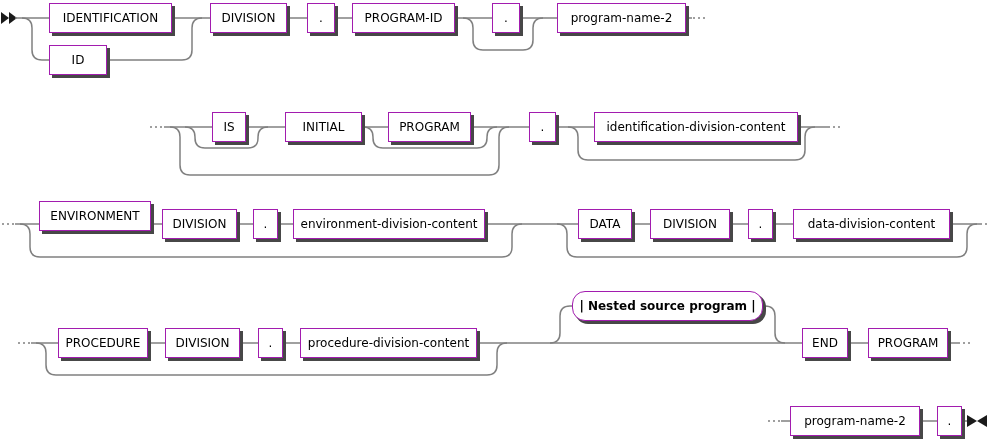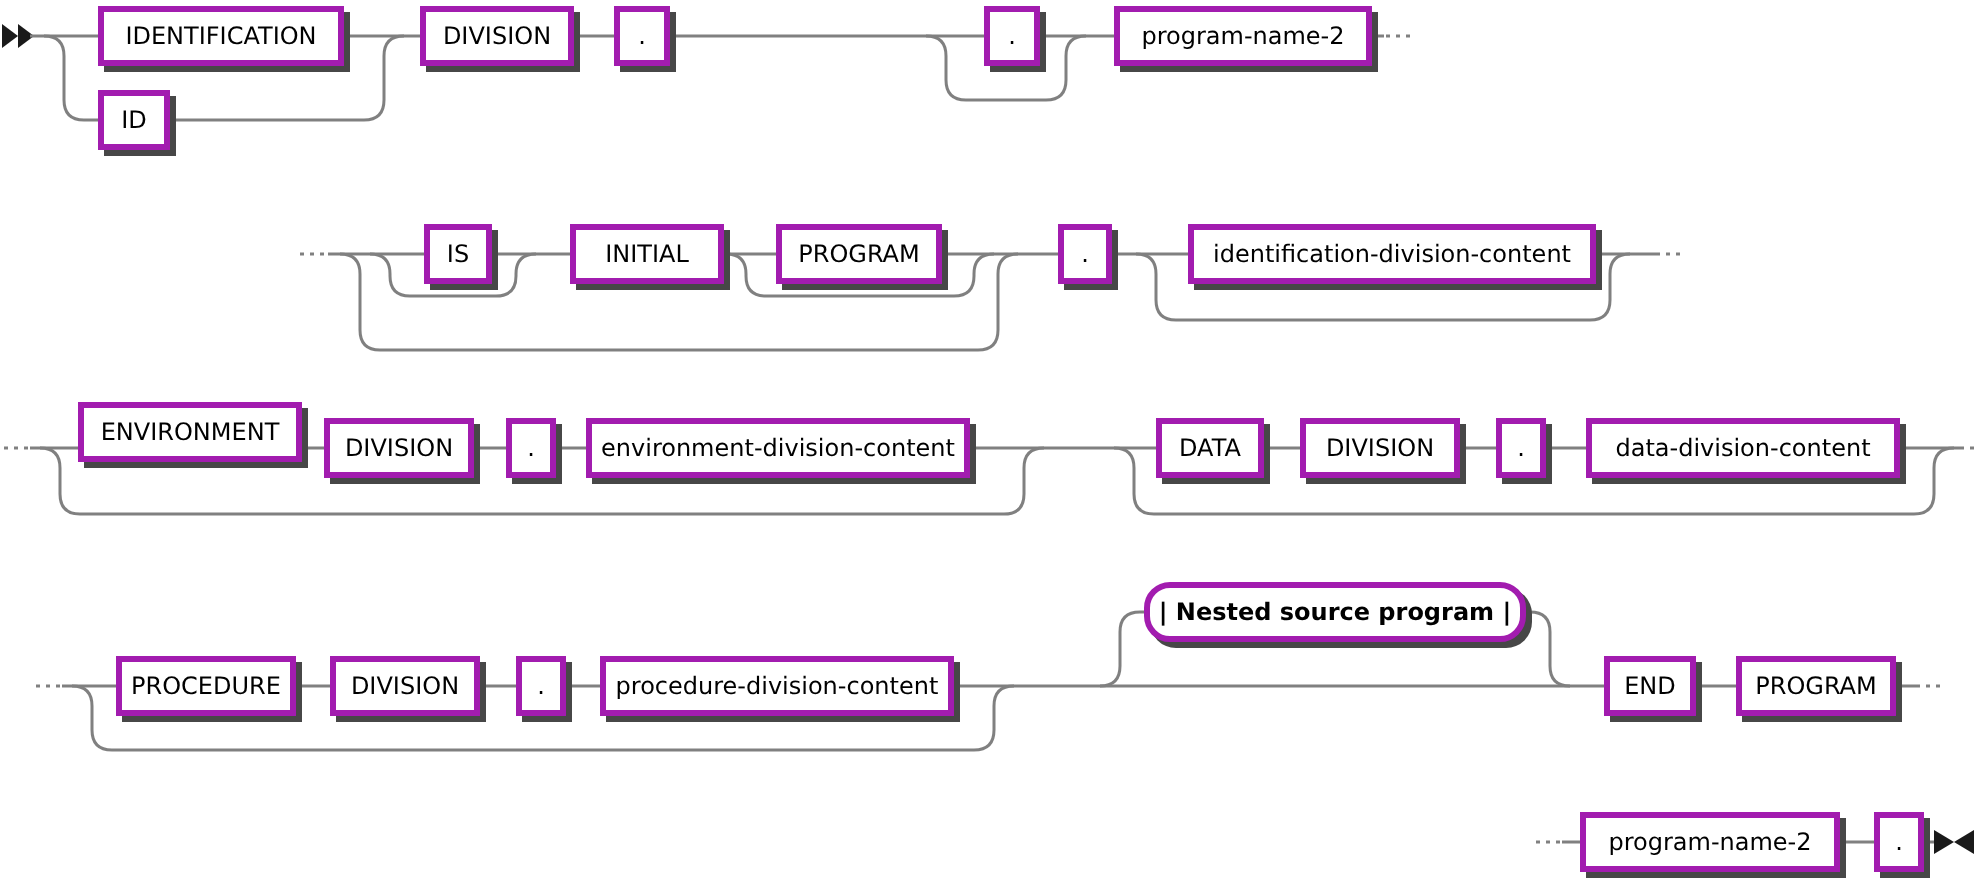--- a/index.html
+++ b/index.html
@@ -3,21 +3,21 @@
 <meta charset="utf-8">
 <style>
   html,body{margin:0;padding:0;background:#ffffff;}
   .canvas{
     position:relative;width:990px;height:442px;background:#ffffff;overflow:hidden;
     font-family:"DejaVu Sans","Liberation Sans",sans-serif;
   }
   .wires{position:absolute;left:0;top:0;z-index:1;}
   .node{
     position:absolute;height:30px;box-sizing:border-box;z-index:2;
-    background:#ffffff;border:3px solid #a21caf;
+    background:#ffffff;border:1px solid #a21caf;
     box-shadow:3px 3px 0 0 #474747;
     display:flex;align-items:center;justify-content:center;
     font-size:12px;color:#000;white-space:nowrap;
   }
   .node.rounded{border-radius:13px;font-weight:bold;}
   .wire{stroke:#808080;stroke-width:1.5;fill:none;}
   .dots{stroke:#808080;stroke-width:1.6;fill:none;stroke-dasharray:2 3;}
   .marker{fill:#1a1a1a;stroke:none;}
 </style>
 </head>
@@ -57,23 +57,24 @@
     <path class="wire" d="M763 306 h2 q10 0 10 10 v17 q0 10 10 10"></path>
     <path class="dots" d="M958 343 h13"></path>
 
     <path class="dots" d="M768 421 h13"></path>
     <path class="wire" d="M781 421 H967"></path>
     <polygon class="marker" points="967,415 977,421 967,427"></polygon>
     <polygon class="marker" points="987,415 977,421 987,427"></polygon>
   </svg>
 
   <div class="node" style="left:49px;top:3px;width:123px">IDENTIFICATION</div>
-  <div class="node" style="left:49px;top:45px;width:36px">ID</div>
+  <div class="node" style="left:49px;top:45px;width:58px">ID</div>
   <div class="node" style="left:210px;top:3px;width:77px">DIVISION</div>
   <div class="node" style="left:307px;top:3px;width:28px">.</div>
+  <div class="node" style="left:352px;top:3px;width:103px">PROGRAM-ID</div>
   <div class="node" style="left:492px;top:3px;width:28px">.</div>
   <div class="node" style="left:557px;top:3px;width:129px">program-name-2</div>
 
   <div class="node" style="left:212px;top:112px;width:34px">IS</div>
   <div class="node" style="left:285px;top:112px;width:77px">INITIAL</div>
   <div class="node" style="left:388px;top:112px;width:83px">PROGRAM</div>
   <div class="node" style="left:529px;top:112px;width:27px">.</div>
   <div class="node" style="left:594px;top:112px;width:204px">identification-division-content</div>
 
   <div class="node" style="left:39px;top:201px;width:112px">ENVIRONMENT</div>

